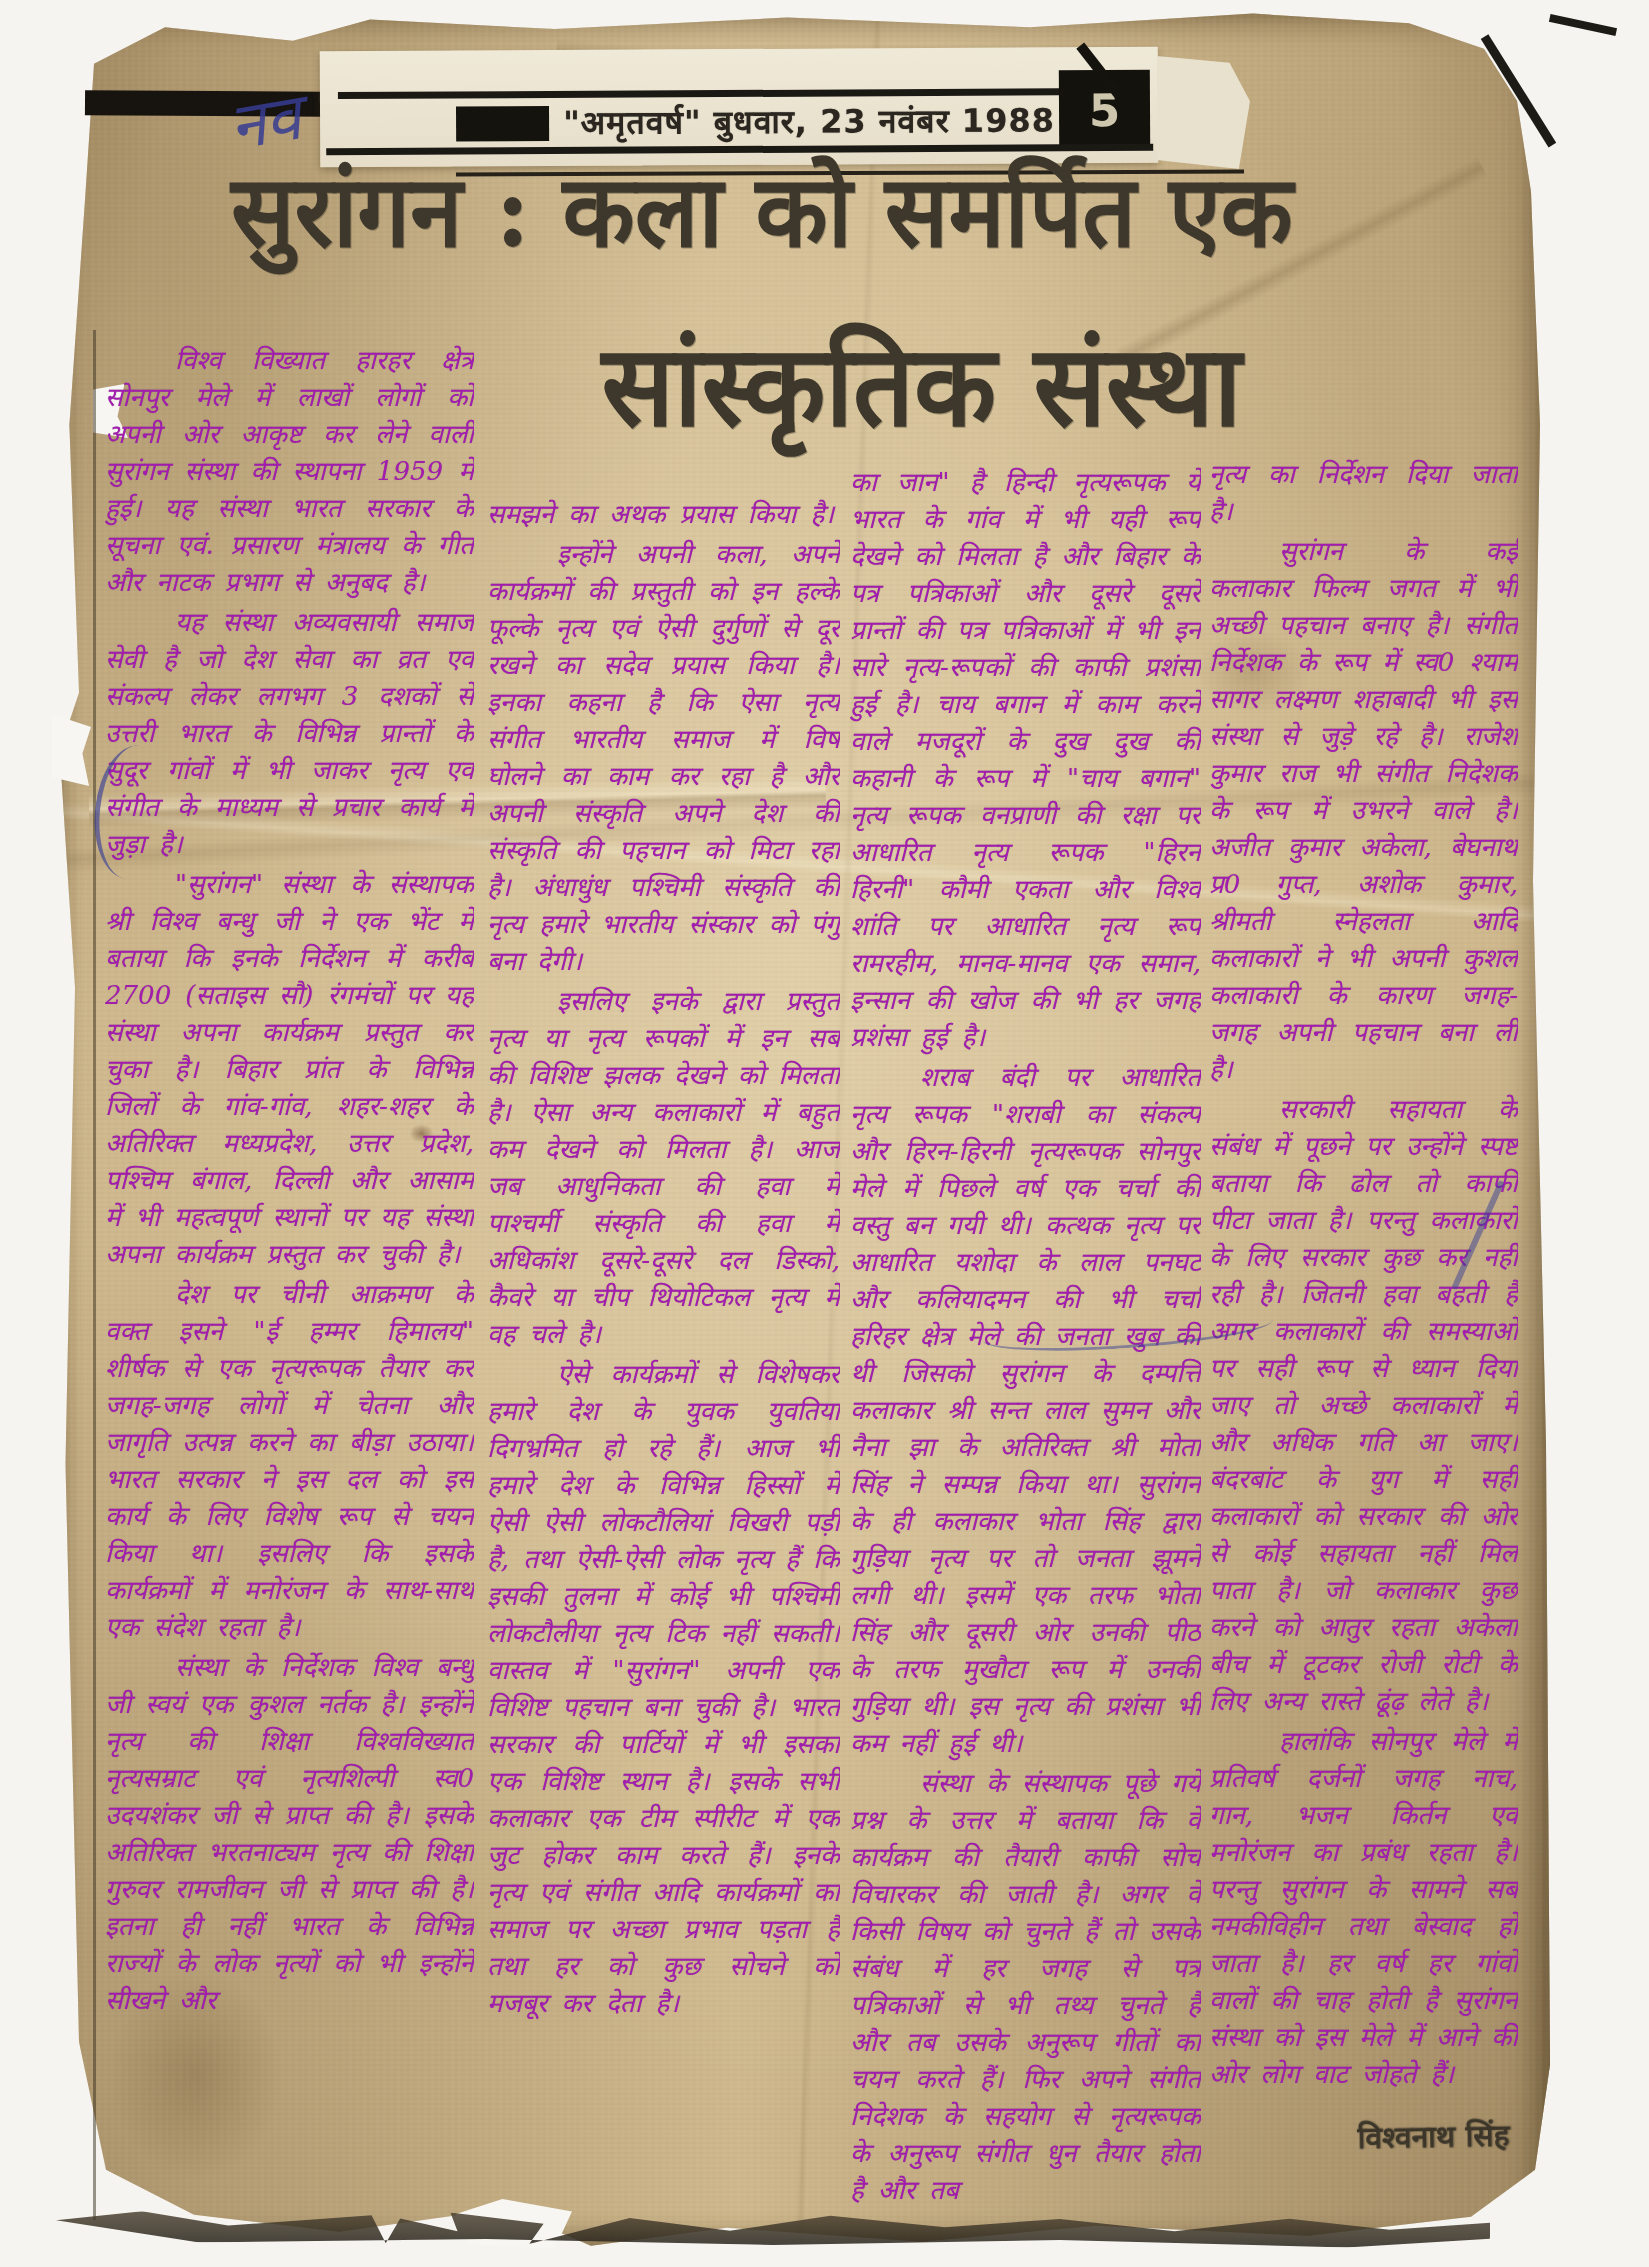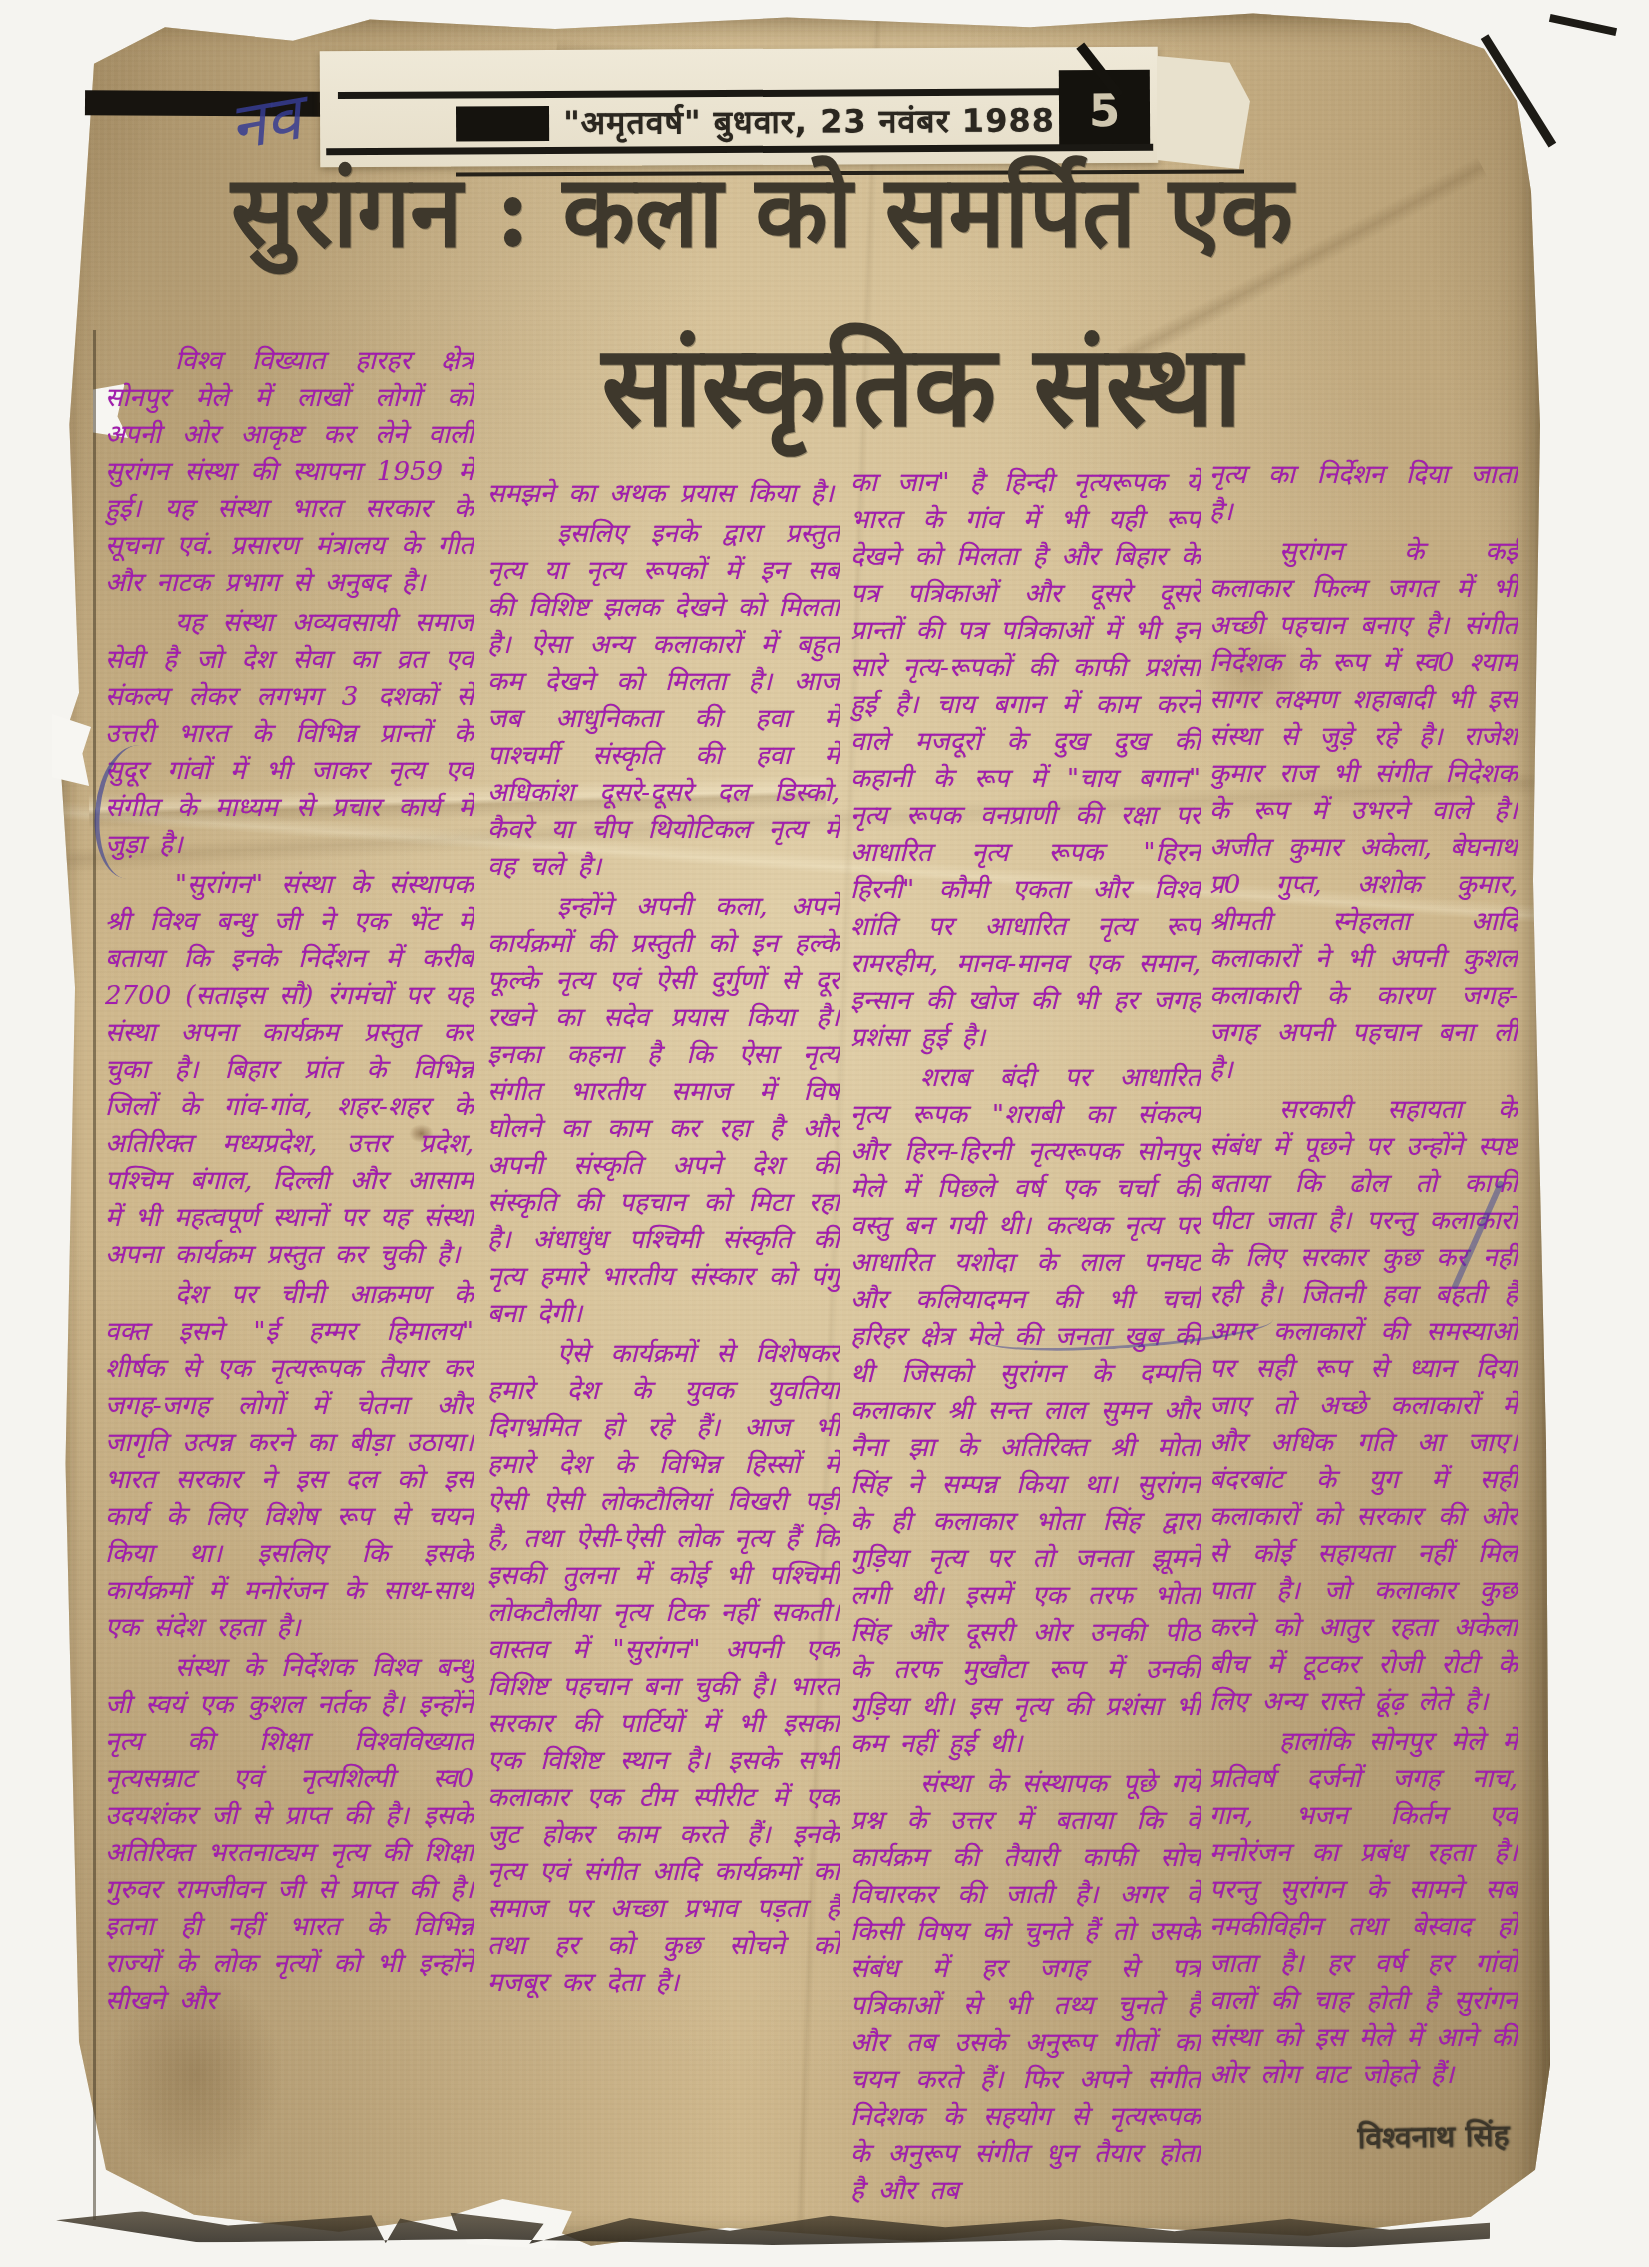--- a/index.html
+++ b/index.html
@@ -180,24 +180,24 @@
 
 <div class="col-rule"></div>
 
 <div class="col" style="left:105px;top:342px;width:369px;height:1887px;">
   <p>विश्व विख्यात हारहर क्षेत्र सोनपुर मेले में लाखों लोगों को अपनी ओर आकृष्ट कर लेने वाली सुरांगन संस्था की स्थापना 1959 में हुई। यह संस्था भारत सरकार के सूचना एवं. प्रसारण मंत्रालय के गीत और नाटक प्रभाग से अनुबद है।</p>
   <p>यह संस्था अव्यवसायी समाज सेवी है जो देश सेवा का व्रत एवं संकल्प लेकर लगभग 3 दशकों से उत्तरी भारत के विभिन्न प्रान्तों के सुदूर गांवों में भी जाकर नृत्य एवं संगीत के माध्यम से प्रचार कार्य में जुड़ा है।</p>
   <p>"सुरांगन" संस्था के संस्थापक श्री विश्व बन्धु जी ने एक भेंट में बताया कि इनके निर्देशन में करीब 2700 (सताइस सौ) रंगमंचों पर यह संस्था अपना कार्यक्रम प्रस्तुत कर चुका है। बिहार प्रांत के विभिन्न जिलों के गांव-गांव, शहर-शहर के अतिरिक्त मध्यप्रदेश, उत्तर प्रदेश, पश्चिम बंगाल, दिल्ली और आसाम में भी महत्वपूर्ण स्थानों पर यह संस्था अपना कार्यक्रम प्रस्तुत कर चुकी है।</p>
   <p>देश पर चीनी आक्रमण के वक्त इसने "ई हम्मर हिमालय" शीर्षक से एक नृत्यरूपक तैयार कर जगह-जगह लोगों में चेतना और जागृति उत्पन्न करने का बीड़ा उठाया। भारत सरकार ने इस दल को इस कार्य के लिए विशेष रूप से चयन किया था। इसलिए कि इसके कार्यक्रमों में मनोरंजन के साथ-साथ एक संदेश रहता है।</p>
   <p>संस्था के निर्देशक विश्व बन्धु जी स्वयं एक कुशल नर्तक है। इन्होंने नृत्य की शिक्षा विश्वविख्यात नृत्यसम्राट एवं नृत्यशिल्पी स्व0 उदयशंकर जी से प्राप्त की है। इसके अतिरिक्त भरतनाट्यम नृत्य की शिक्षा गुरुवर रामजीवन जी से प्राप्त की है। इतना ही नहीं भारत के विभिन्न राज्यों के लोक नृत्यों को भी इन्होंने सीखने और</p>
 </div>
-<div class="col" style="left:487px;top:475px;width:353px;height:1747px;">
+<div class="col" style="left:487px;top:496px;width:353px;height:1747px;">
   <p class="cont">समझने का अथक प्रयास किया है।</p>
+  <p>इन्होंने अपनी कला, अपने कार्यक्रमों की प्रस्तुती को इन हल्के फूल्के नृत्य एवं ऐसी दुर्गुणों से दूर रखने का सदेव प्रयास किया है। इनका कहना है कि ऐसा नृत्य संगीत भारतीय समाज में विष घोलने का काम कर रहा है और अपनी संस्कृति अपने देश की संस्कृति की पहचान को मिटा रहा है। अंधाधुंध पश्चिमी संस्कृति की नृत्य हमारे भारतीय संस्कार को पंगु बना देगी।</p>
   <p>इसलिए इनके द्वारा प्रस्तुत नृत्य या नृत्य रूपकों में इन सब की विशिष्ट झलक देखने को मिलता है। ऐसा अन्य कलाकारों में बहुत कम देखने को मिलता है। आज जब आधुनिकता की हवा में पाश्चर्मी संस्कृति की हवा में अधिकांश दूसरे-दूसरे दल डिस्को, कैवरे या चीप थियोटिकल नृत्य में वह चले है।</p>
-  <p>इन्होंने अपनी कला, अपने कार्यक्रमों की प्रस्तुती को इन हल्के फूल्के नृत्य एवं ऐसी दुर्गुणों से दूर रखने का सदेव प्रयास किया है। इनका कहना है कि ऐसा नृत्य संगीत भारतीय समाज में विष घोलने का काम कर रहा है और अपनी संस्कृति अपने देश की संस्कृति की पहचान को मिटा रहा है। अंधाधुंध पश्चिमी संस्कृति की नृत्य हमारे भारतीय संस्कार को पंगु बना देगी।</p>
   <p>ऐसे कार्यक्रमों से विशेषकर हमारे देश के युवक युवतियां दिगभ्रमित हो रहे हैं। आज भी हमारे देश के विभिन्न हिस्सों में ऐसी ऐसी लोकटौलियां विखरी पड़ी है, तथा ऐसी-ऐसी लोक नृत्य हैं कि इसकी तुलना में कोई भी पश्चिमी लोकटौलीया नृत्य टिक नहीं सकती। वास्तव में "सुरांगन" अपनी एक विशिष्ट पहचान बना चुकी है। भारत सरकार की पार्टियों में भी इसका एक विशिष्ट स्थान है। इसके सभी कलाकार एक टीम स्पीरीट में एक जुट होकर काम करते हैं। इनके नृत्य एवं संगीत आदि कार्यक्रमों का समाज पर अच्छा प्रभाव पड़ता है तथा हर को कुछ सोचने को मजबूर कर देता है।</p>
 </div>
 <div class="col" style="left:850px;top:464px;width:351px;height:1758px;">
   <p class="cont">का जान" है हिन्दी नृत्यरूपक ये भारत के गांव में भी यही रूप देखने को मिलता है और बिहार के पत्र पत्रिकाओं और दूसरे दूसरे प्रान्तों की पत्र पत्रिकाओं में भी इन सारे नृत्य-रूपकों की काफी प्रशंसा हुई है। चाय बगान में काम करने वाले मजदूरों के दुख दुख की कहानी के रूप में "चाय बगान" नृत्य रूपक वनप्राणी की रक्षा पर आधारित नृत्य रूपक "हिरन हिरनी" कौमी एकता और विश्व शांति पर आधारित नृत्य रूप रामरहीम, मानव-मानव एक समान, इन्सान की खोज की भी हर जगह प्रशंसा हुई है।</p>
   <p>शराब बंदी पर आधारित नृत्य रूपक "शराबी का संकल्प और हिरन-हिरनी नृत्यरूपक सोनपुर मेले में पिछले वर्ष एक चर्चा की वस्तु बन गयी थी। कत्थक नृत्य पर आधारित यशोदा के लाल पनघट और कलियादमन की भी चर्चा हरिहर क्षेत्र मेले की जनता खुब की थी जिसको सुरांगन के दम्पत्ति कलाकार श्री सन्त लाल सुमन और नैना झा के अतिरिक्त श्री मोता सिंह ने सम्पन्न किया था। सुरांगन के ही कलाकार भोता सिंह द्वारा गुड़िया नृत्य पर तो जनता झूमने लगी थी। इसमें एक तरफ भोता सिंह और दूसरी ओर उनकी पीठ के तरफ मुखौटा रूप में उनकी गुड़िया थी। इस नृत्य की प्रशंसा भी कम नहीं हुई थी।</p>
   <p>संस्था के संस्थापक पूछे गये प्रश्न के उत्तर में बताया कि वे कार्यक्रम की तैयारी काफी सोच विचारकर की जाती है। अगर वे किसी विषय को चुनते हैं तो उसके संबंध में हर जगह से पत्र पत्रिकाओं से भी तथ्य चुनते है और तब उसके अनुरूप गीतों का चयन करते हैं। फिर अपने संगीत निदेशक के सहयोग से नृत्यरूपक के अनुरूप संगीत धुन तैयार होता है और तब</p>
 </div>
 <div class="col" style="left:1209px;top:456px;width:309px;height:1640px;">
   <p class="cont">नृत्य का निर्देशन दिया जाता है।</p>
   <p>सुरांगन के कई कलाकार फिल्म जगत में भी अच्छी पहचान बनाए है। संगीत निर्देशक के रूप में स्व0 श्याम सागर लक्ष्मण शहाबादी भी इस संस्था से जुड़े रहे है। राजेश कुमार राज भी संगीत निदेशक के रूप में उभरने वाले है। अजीत कुमार अकेला, बेघनाथ प्र0 गुप्त, अशोक कुमार, श्रीमती स्नेहलता आदि कलाकारों ने भी अपनी कुशल कलाकारी के कारण जगह-जगह अपनी पहचान बना ली है।</p>

